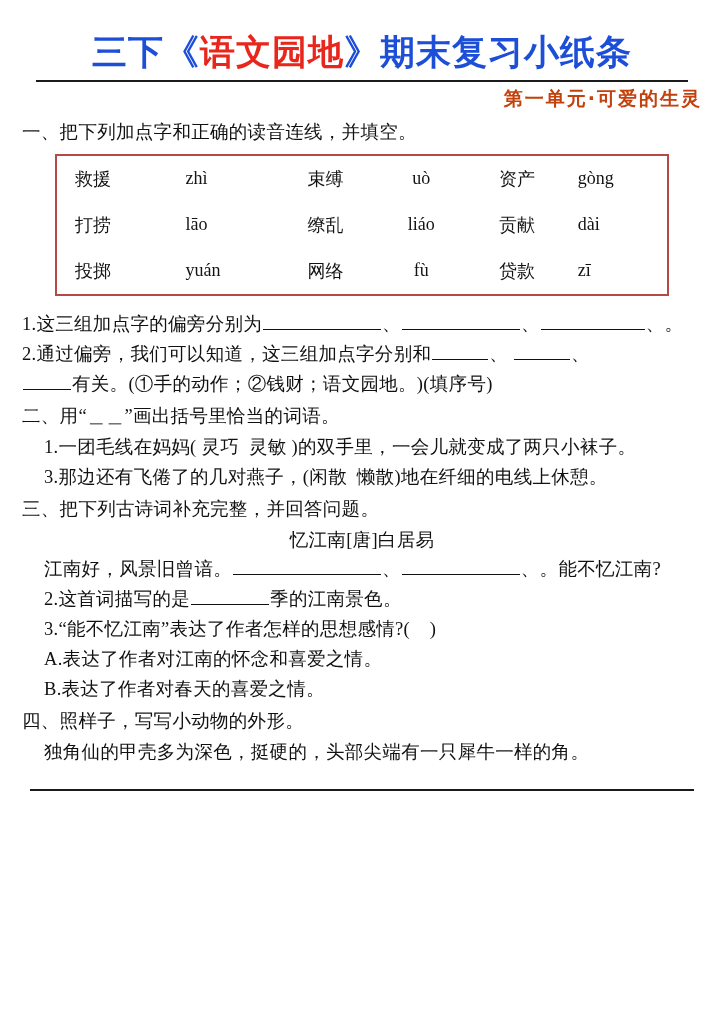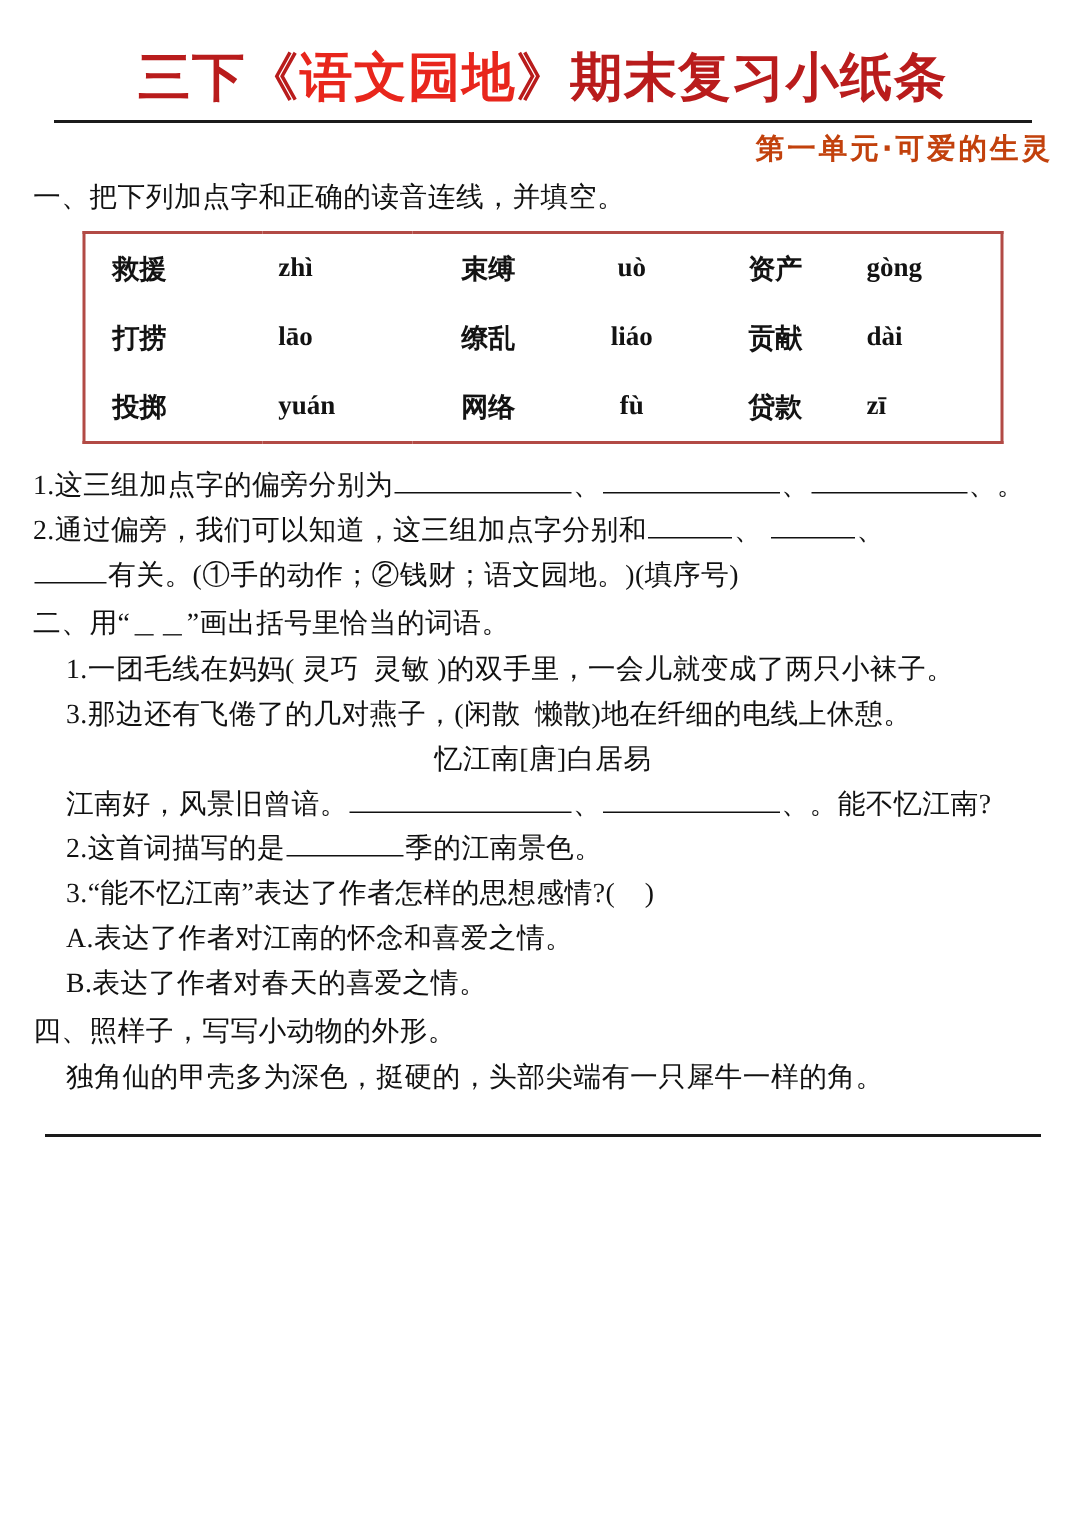--- a/index.html
+++ b/index.html
@@ -27,21 +27,21 @@
   .doc-title {
     text-align: center;
     font-family: "DejaVu Serif", "Liberation Serif", serif;
     font-size: 35px;
     font-weight: 700;
     letter-spacing: 1px;
     line-height: 1.25;
     margin: 30px 0 4px 0;
     white-space: nowrap;
   }
-  .t-blue { color: #b91c1c; }
+  .t-blue { color: #1d4ed8; }
   .t-red  { color: #e8261c; }
 
   .title-rule {
     border: none;
     border-top: 2.5px solid #1b1b1b;
     margin: 6px 14px 4px 14px;
   }
 
   .unit-heading {
     text-align: right;
@@ -97,21 +97,20 @@
     border: 2px solid #b24a45;
     table-layout: fixed;
   }
   table.match-table td {
     border: none;
     padding: 11px 0 11px 0;
     font-size: 18px;
     color: #131313;
     text-align: center;
     white-space: nowrap;
-    font-weight: bold;
   }
   td.w-col { width: 17.5%; }
   td.p-col {
     width: 15.5%;
     font-family: "Liberation Serif", "DejaVu Serif", serif;
   }
   td.w-col.first { text-align: left; padding-left: 18px; }
   td.p-col.p1 { text-align: left; padding-left: 10px; }
   td.p-col.p3 { text-align: left; padding-left: 10px; }
 
@@ -170,20 +169,21 @@
   </div>
 
   <div class="line"><span>1.这三组加点字的偏旁分别为</span><span class="blank b-long"></span><span>、</span><span class="blank b-long"></span><span>、</span><span class="blank b-med"></span><span>、。</span></div>
 
   <div class="line"><span>2.通过偏旁，我们可以知道，这三组加点字分别和</span><span class="blank b-short"></span><span>、 </span><span class="blank b-short"></span><span>、</span><br><span class="blank b-xshort"></span><span>有关。(①手的动作；②钱财；语文园地。)(填序号)</span></div>
 
   <div class="section-head">二、用“＿＿”画出括号里恰当的词语。</div>
   <div class="line indent">1.一团毛线在妈妈( 灵巧  灵敏 )的双手里，一会儿就变成了两只小袜子。</div>
   <div class="line indent">3.那边还有飞倦了的几对燕子，(闲散  懒散)地在纤细的电线上休憩。</div>
 
+  <div class="section-head">三、把下列古诗词补充完整，并回答问题。</div>
   <div class="line center">忆江南[唐]白居易</div>
 
   <div class="line indent"><span>江南好，风景旧曾谙。</span><span class="blank b-poem1"></span><span>、</span><span class="blank b-poem2"></span><span>、。</span><span>能不忆江南?</span></div>
 
 
   <div class="line indent"><span>2.这首词描写的是</span><span class="blank b-season"></span><span>季的江南景色。</span></div>
 
   <div class="line indent">3.“能不忆江南”表达了作者怎样的思想感情?(    )</div>
   <div class="line indent">A.表达了作者对江南的怀念和喜爱之情。</div>
   <div class="line indent">B.表达了作者对春天的喜爱之情。</div>

